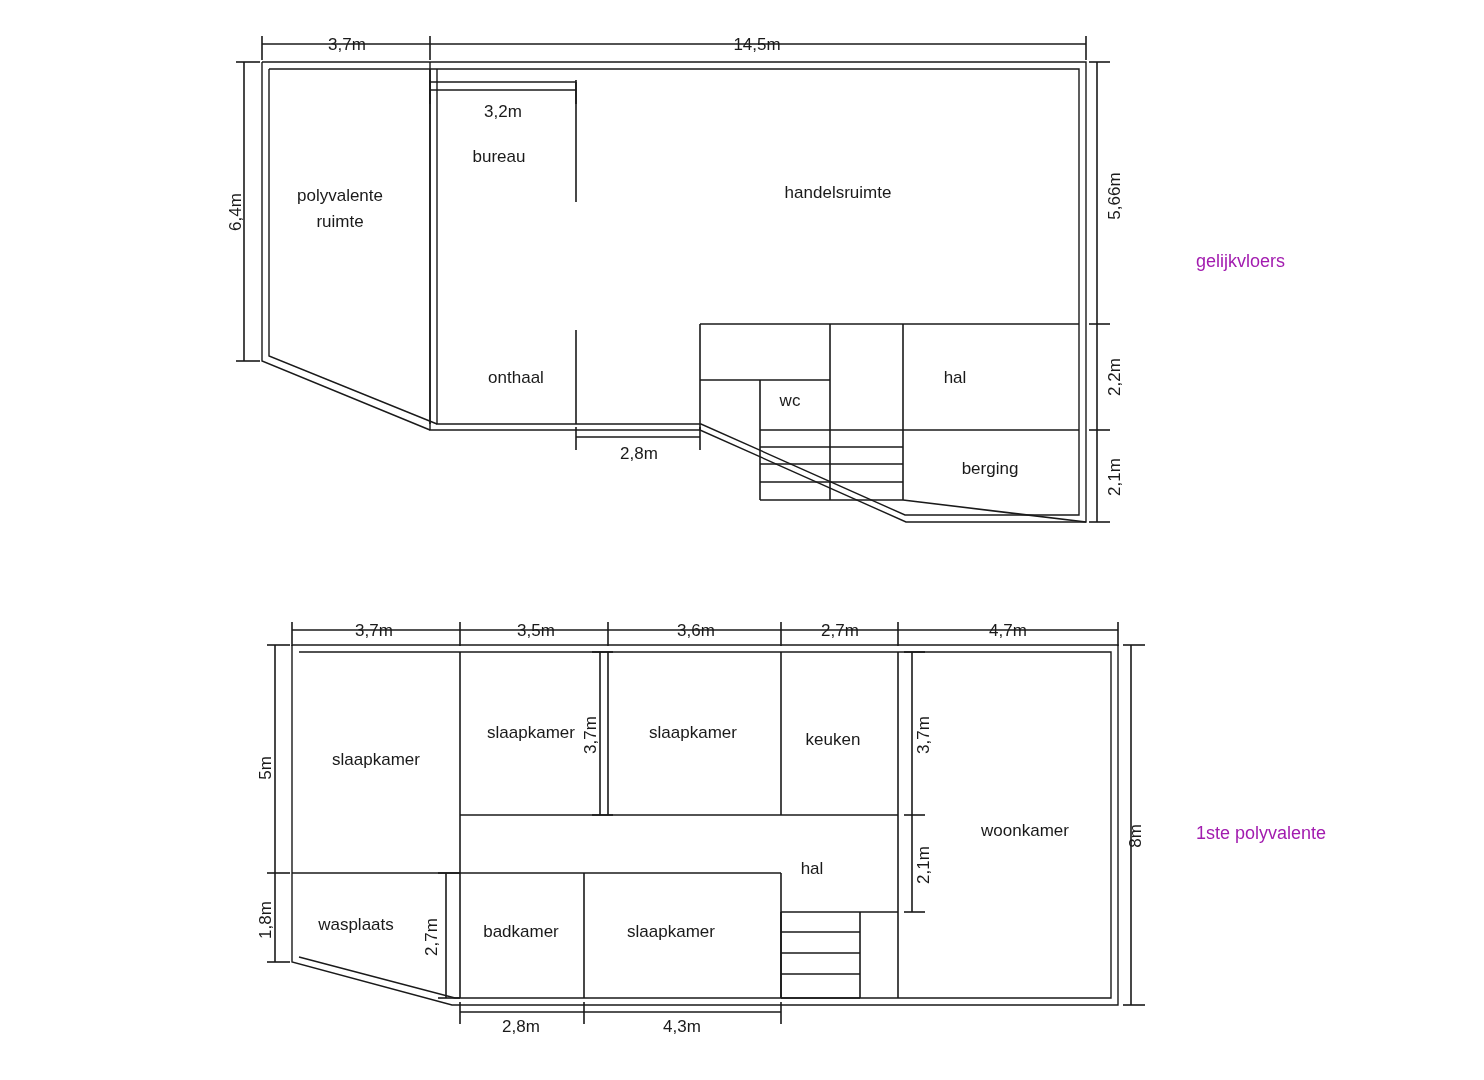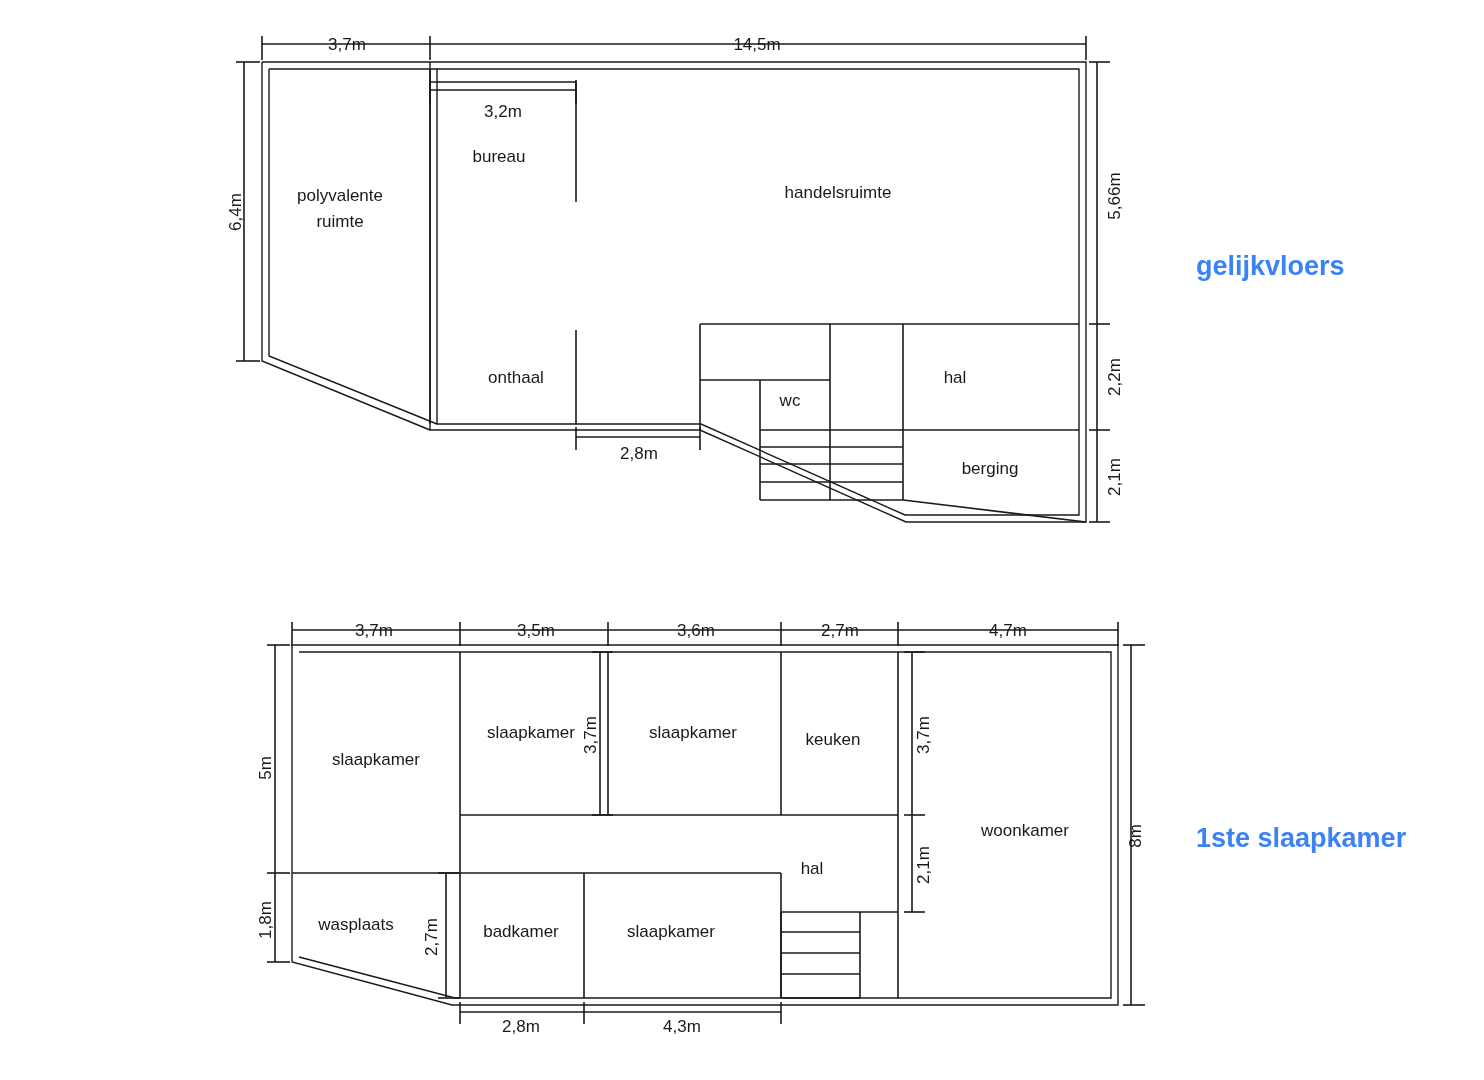--- a/index.html
+++ b/index.html
@@ -17,23 +17,23 @@
   }
   #plan {
     position: absolute;
     top: 0;
     left: 0;
     width: 1484px;
     height: 1080px;
   }
   .floor-title {
     position: absolute;
-    font-size: 27px;
-    font-weight: bold;
-    color: #3b82f6;
+    font-size: 18px;
+    font-weight: normal;
+    color: #a21caf;
     white-space: nowrap;
   }
   #title-ground { left: 1196px; top: 251px; }
   #title-first { left: 1196px; top: 823px; }
   svg text {
     font-family: "Liberation Sans", sans-serif;
     fill: #1a1a1a;
   }
   .room-label { font-size: 17px; }
   .dim-label { font-size: 17px; }
@@ -224,13 +224,13 @@
     <text class="dim-label" x="596" y="735" text-anchor="middle" transform="rotate(-90 596 735)">3,7m</text>
     <text class="dim-label" x="929" y="735" text-anchor="middle" transform="rotate(-90 929 735)">3,7m</text>
     <text class="dim-label" x="929" y="865" text-anchor="middle" transform="rotate(-90 929 865)">2,1m</text>
     <text class="dim-label" x="1141" y="836" text-anchor="middle" transform="rotate(-90 1141 836)">8m</text>
     <text class="dim-label" x="521" y="1032" text-anchor="middle">2,8m</text>
     <text class="dim-label" x="682" y="1032" text-anchor="middle">4,3m</text>
   </g>
 </svg>
 
 <div class="floor-title" id="title-ground">gelijkvloers</div>
-<div class="floor-title" id="title-first">1ste slaapkamer</div>
+<div class="floor-title" id="title-first">1ste polyvalente</div>
 
 </body></html>

